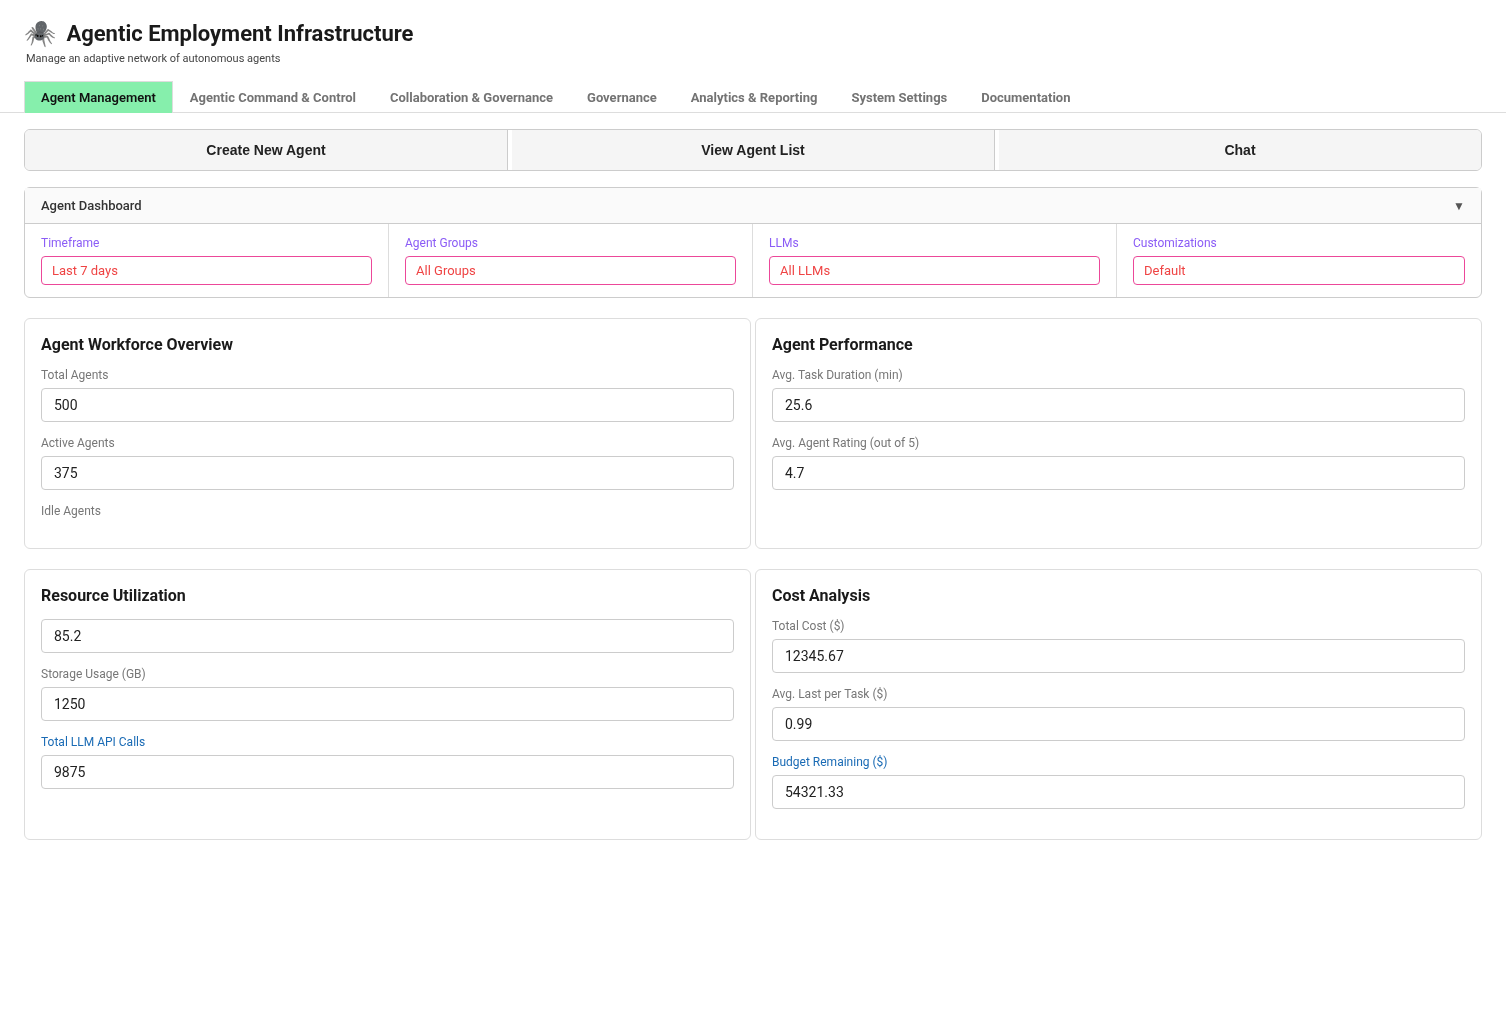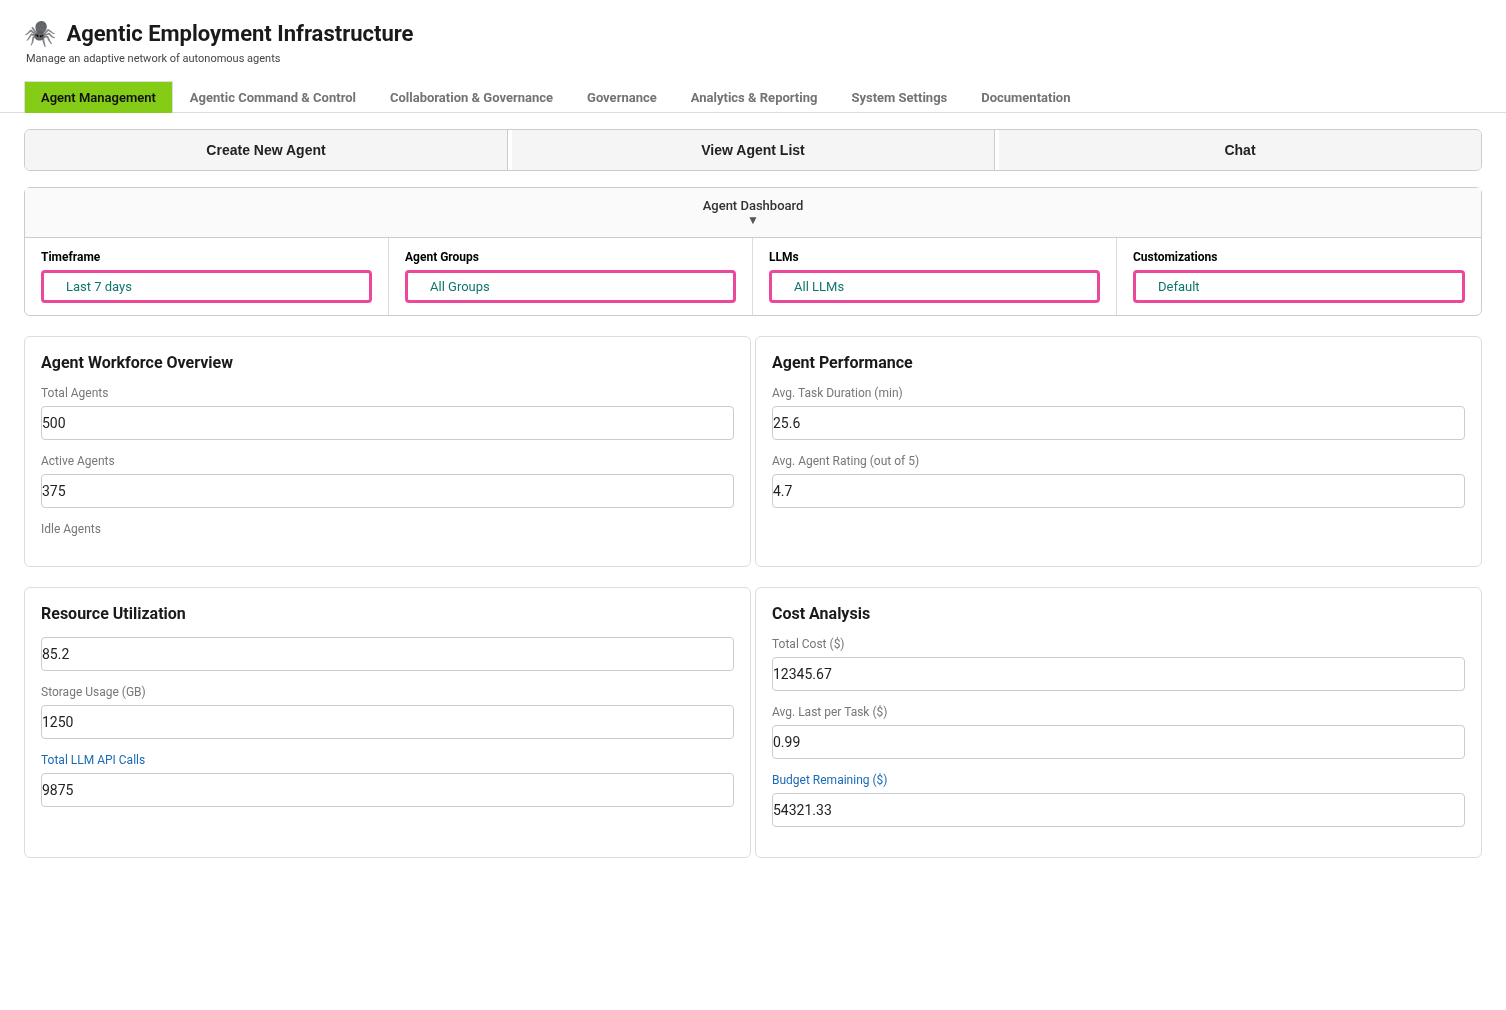--- a/index.html
+++ b/index.html
@@ -42,21 +42,21 @@
       color: #737373;
       cursor: pointer;
       border: 1px solid transparent;
       border-bottom: none;
       margin-bottom: -1px;
       background: transparent;
       white-space: nowrap;
       font-weight: bold;
     }
     .tab.active {
-      background: #84cc16;
+      background: #86efac;
       border-color: #ddd;
       border-bottom-color: #fff;
       color: #111;
       font-weight: 600;
     }
     .main-content {
       padding: 16px 24px;
     }
     .action-buttons {
       display: flex;
@@ -85,21 +85,20 @@
       border-radius: 6px;
       margin-bottom: 20px;
     }
     .dashboard-header {
       display: flex;
       justify-content: space-between;
       align-items: center;
       padding: 10px 16px;
       border-bottom: 1px solid #ccc;
       background: #fafafa;
-      flex-direction: column;
     }
     .dashboard-header-title {
       font-size: 13px;
       font-weight: 500;
       color: #333;
     }
     .dashboard-header-arrow {
       font-size: 12px;
       color: #555;
     }
@@ -110,30 +109,29 @@
     }
     .filter-cell {
       padding: 12px 16px;
       border-right: 1px solid #ddd;
     }
     .filter-cell:last-child {
       border-right: none;
     }
     .filter-label {
       font-size: 12px;
-      color: #000000;
+      color: #8b5cf6;
       margin-bottom: 6px;
-      font-weight: bold;
     }
     .filter-value {
-      border: 3px solid #ec4899;
+      border: 1px solid #ec4899;
       border-radius: 4px;
-      padding: 6px 22px;
+      padding: 6px 10px;
       font-size: 13px;
-      color: #0f766e;
+      color: #ef4444;
       background: #fff;
       width: 100%;
     }
     .sections-row {
       display: grid;
       grid-template-columns: 1fr 1fr;
       gap: 4px;
       margin-bottom: 20px;
     }
     .metric-section {
@@ -151,21 +149,21 @@
       margin-bottom: 14px;
     }
     .metric-label {
       font-size: 12px;
       color: #777;
       margin-bottom: 6px;
     }
     .metric-value-box {
       border: 1px solid #ccc;
       border-radius: 4px;
-      padding: 8px 0;
+      padding: 8px 12px;
       font-size: 14px;
       color: #222;
       background: #fff;
     }
     .metric-label.blue {
       color: #1a6bb5;
     }
   </style>
 </head>
 <body>

